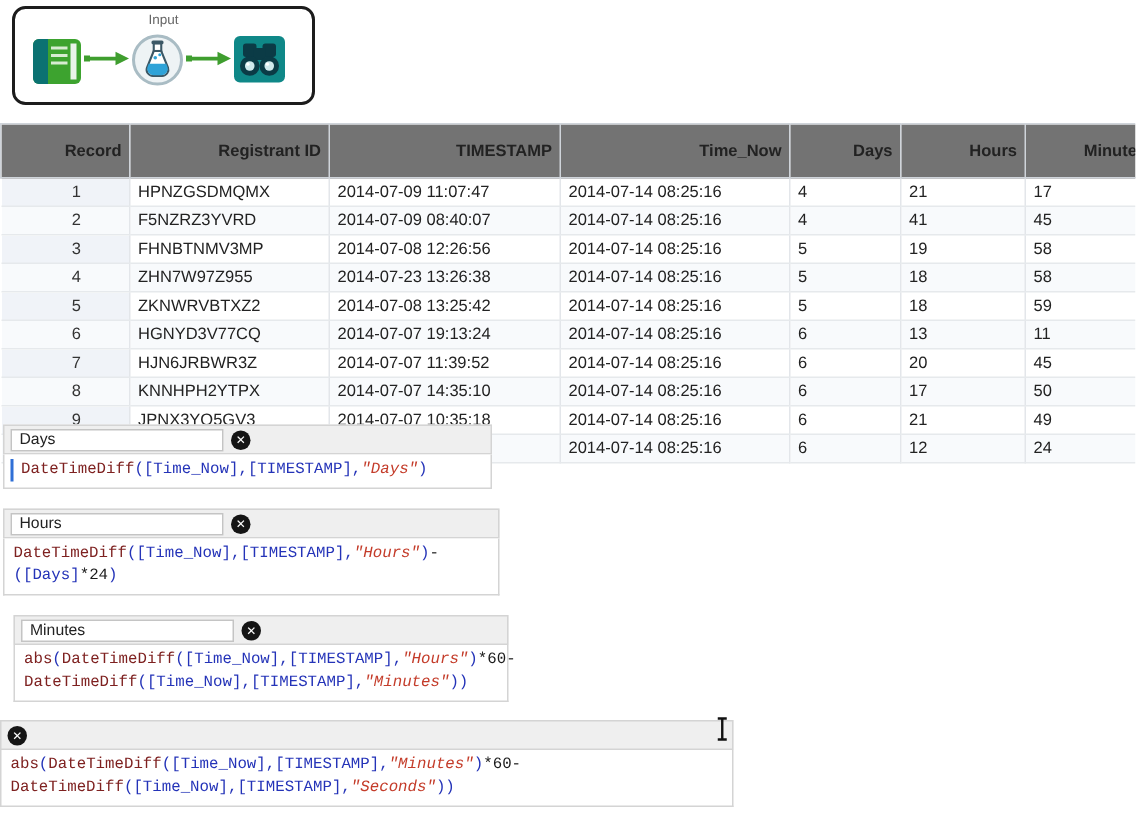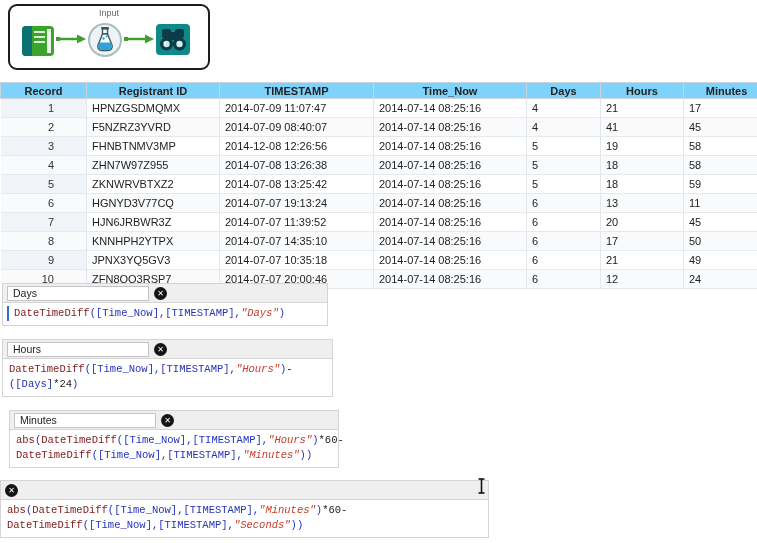--- a/index.html
+++ b/index.html
@@ -9,22 +9,22 @@
   
   #tool-container{position:absolute;left:8px;top:4px;width:198px;height:62px;
        border:2px solid #1c1c1c;border-radius:9px;background:#fff;}
   #container-label{position:absolute;left:0;right:0;top:2px;text-align:center;
        font-size:9px;color:#666;}
   #tool-strip{position:absolute;left:4px;top:15px;}
 
   
   #results-table{position:absolute;left:0;top:82px;width:757px;border-collapse:collapse;
        table-layout:fixed;font-size:11px;}
-  #results-table th{background:#7dd3fc;border:1px solid #cfd4da;border-left:none;
-       font-weight:bold;text-align:center;padding:0 5px;height:15px;color:#222;}
+  #results-table th{background:#737373;border:1px solid #cfd4da;border-left:none;
+       font-weight:bold;text-align:right;padding:10px 5px;height:15px;color:#222;}
   #results-table th:first-child{border-left:1px solid #cfd4da;}
   #results-table td{border-right:1px solid #e3e6ea;border-bottom:1px solid #e6e9ec;
        padding:1px 5px;height:16px;white-space:nowrap;overflow:hidden;background:#fff;}
   #results-table tr:nth-child(even) td{background:#f8fafc;}
   #results-table td.c0{background:#f0f3f8;text-align:right;padding-right:32px;color:#333;}
   .c0{width:75px}.c1{width:122px}.c2{width:143px}.c3{width:142px}
   .c4{width:63px}.c5{width:72px}.c6{width:75px}
 
   
   #formula-editors{position:absolute;left:0;top:283px;width:757px;}
@@ -138,30 +138,30 @@
           <td class="c1">F5NZRZ3YVRD</td>
           <td class="c2">2014-07-09 08:40:07</td>
           <td class="c3">2014-07-14 08:25:16</td>
           <td class="c4">4</td>
           <td class="c5">41</td>
           <td class="c6">45</td>
         </tr>
         <tr>
           <td class="c0">3</td>
           <td class="c1">FHNBTNMV3MP</td>
-          <td class="c2">2014-12-08 12:26:56</td>
+          <td class="c2">2014-07-08 12:26:56</td>
           <td class="c3">2014-07-14 08:25:16</td>
           <td class="c4">5</td>
           <td class="c5">19</td>
           <td class="c6">58</td>
         </tr>
         <tr>
           <td class="c0">4</td>
           <td class="c1">ZHN7W97Z955</td>
-          <td class="c2">2014-07-08 13:26:38</td>
+          <td class="c2">2014-07-23 13:26:38</td>
           <td class="c3">2014-07-14 08:25:16</td>
           <td class="c4">5</td>
           <td class="c5">18</td>
           <td class="c6">58</td>
         </tr>
         <tr>
           <td class="c0">5</td>
           <td class="c1">ZKNWRVBTXZ2</td>
           <td class="c2">2014-07-08 13:25:42</td>
           <td class="c3">2014-07-14 08:25:16</td>

